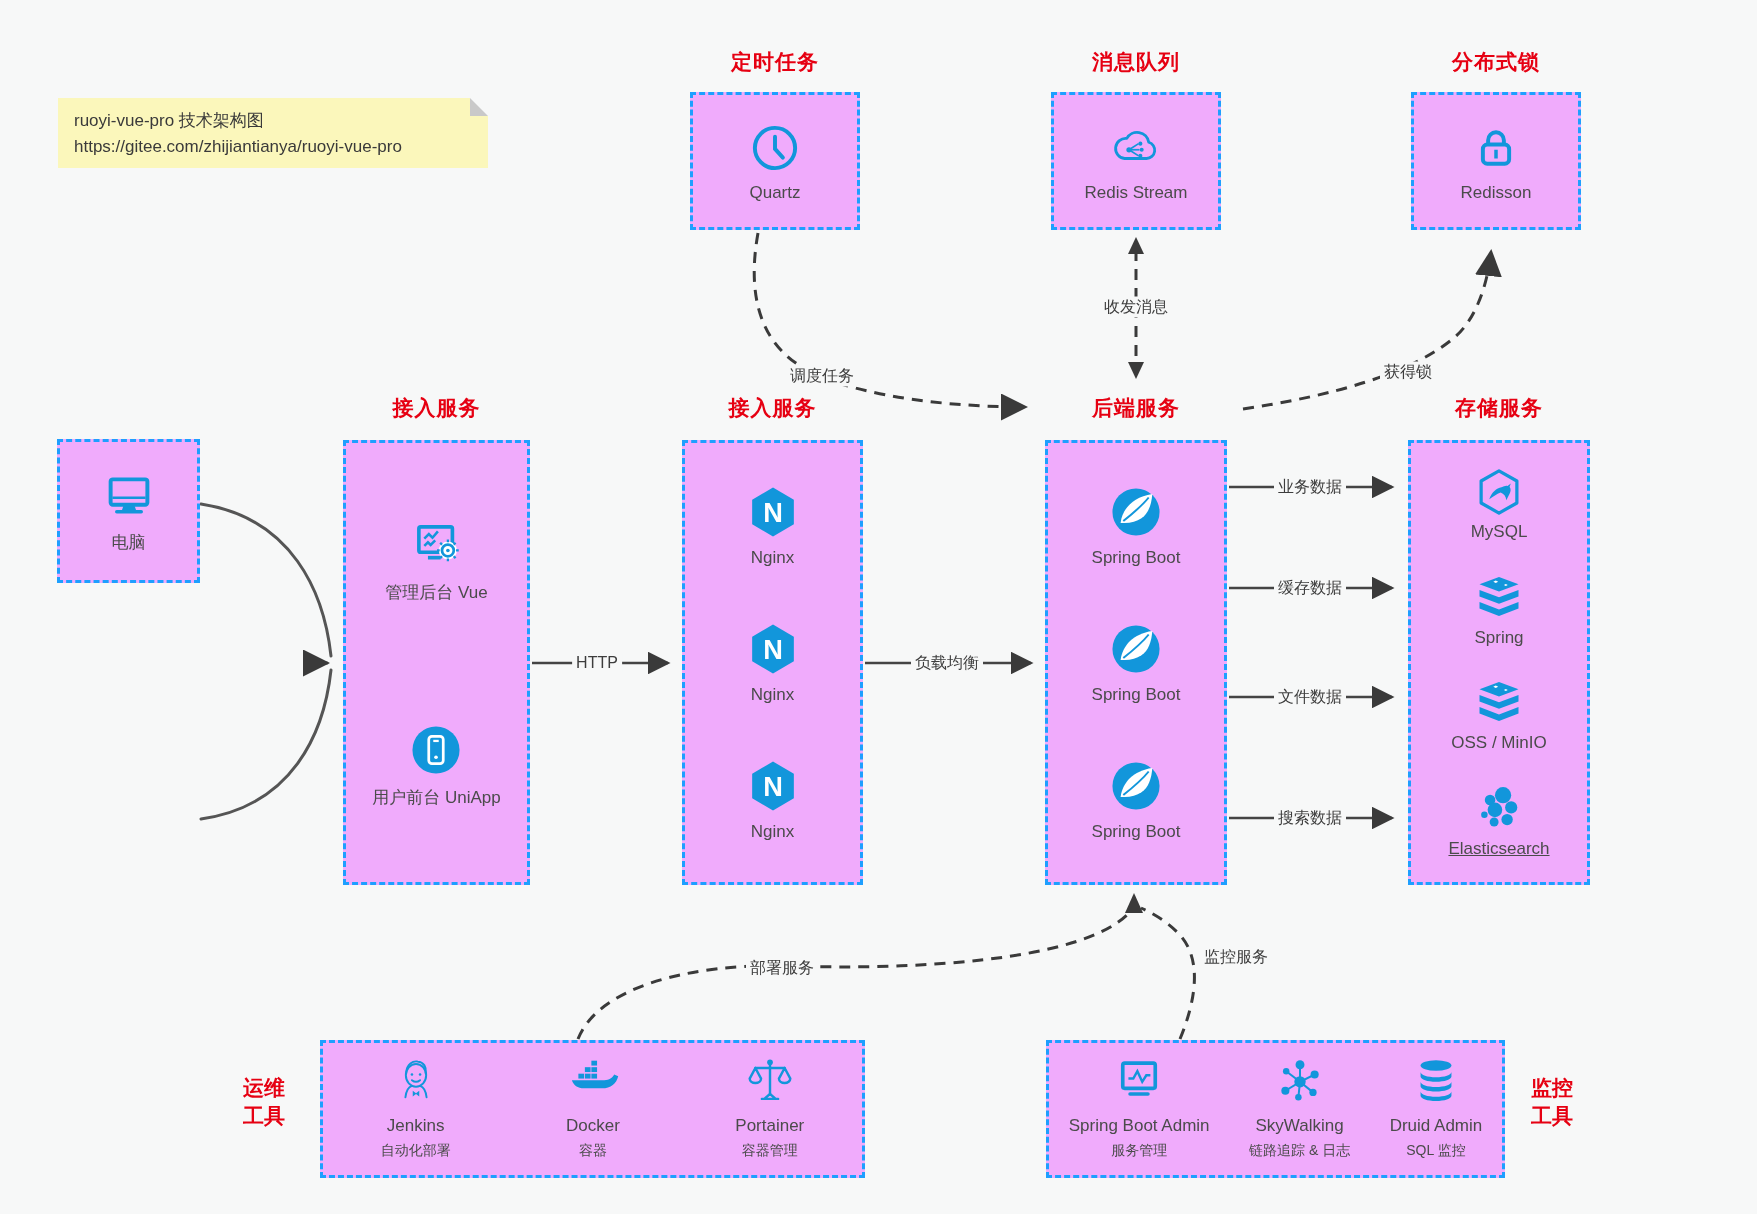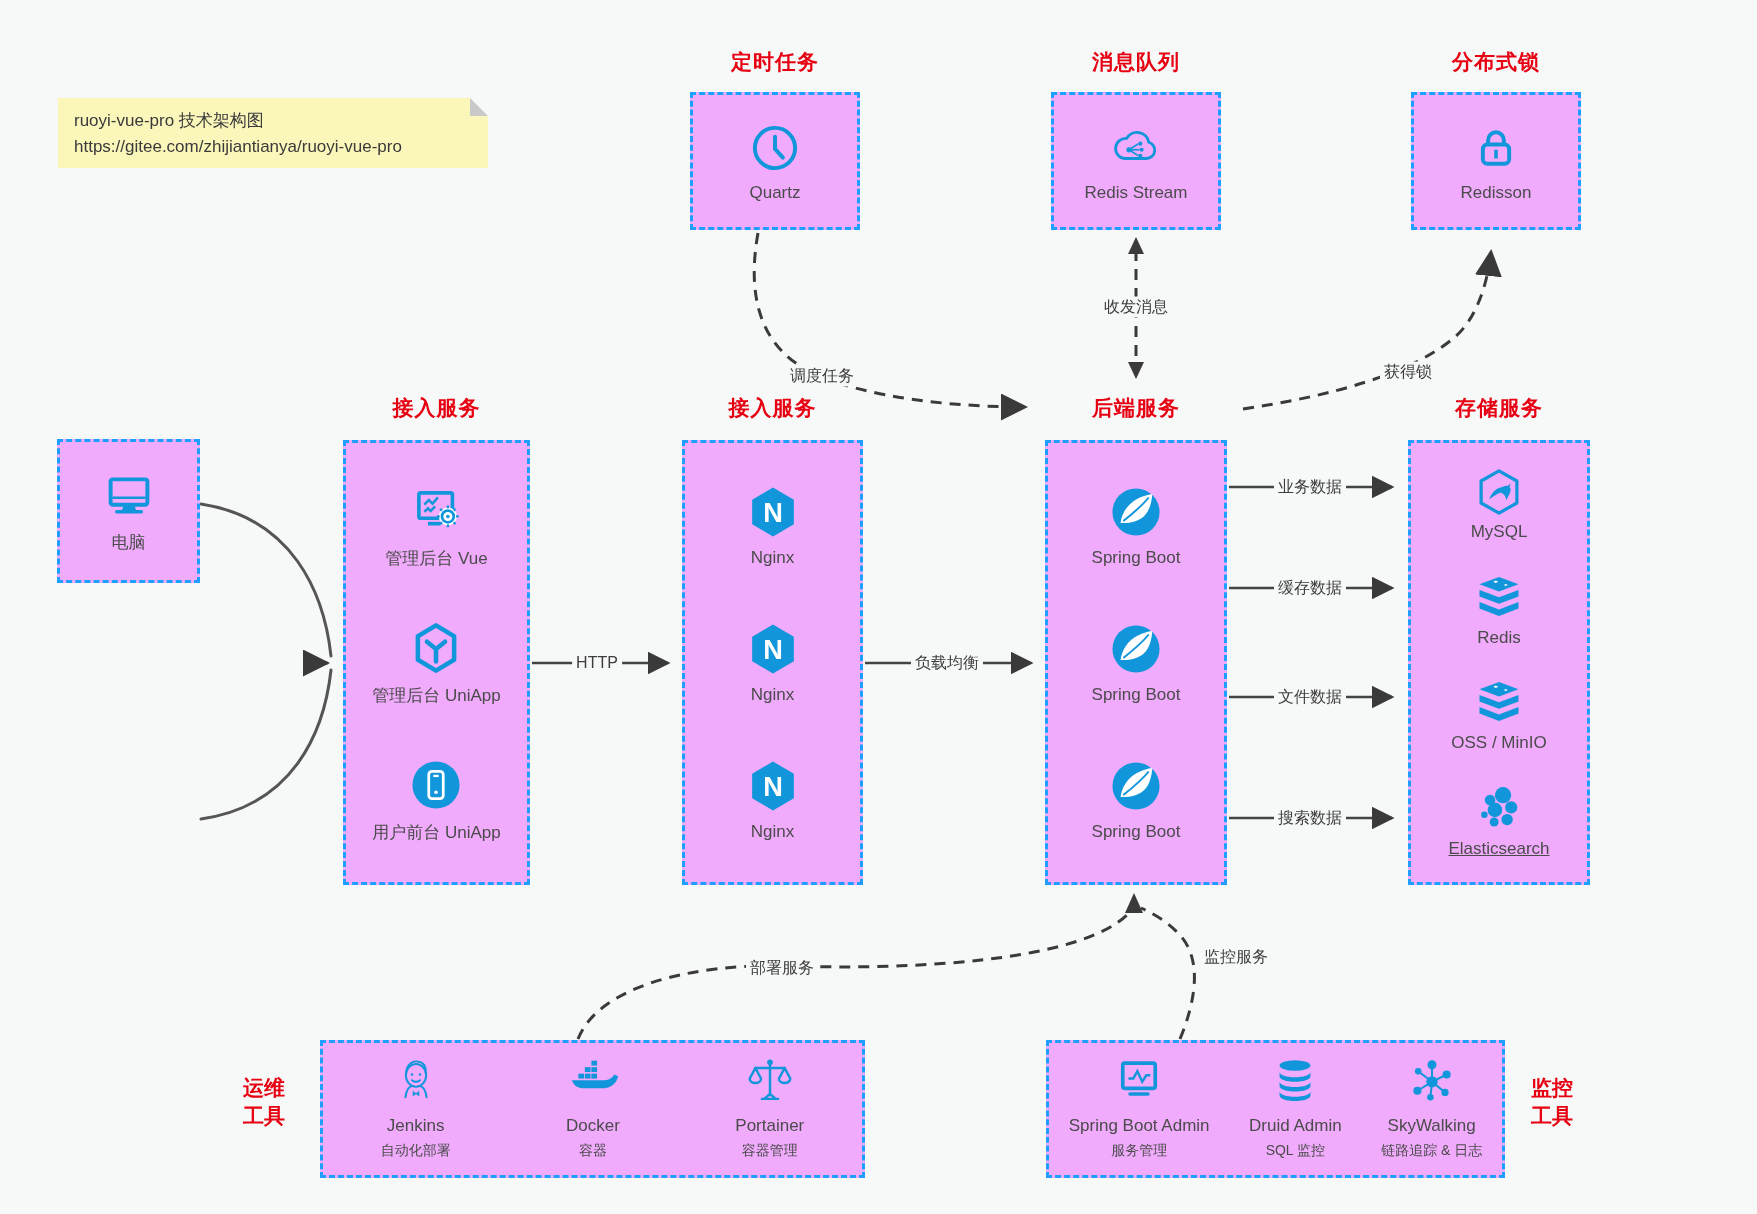--- a/index.html
+++ b/index.html
@@ -160,29 +160,20 @@
             <g stroke="#1296db" stroke-width="2.5">
               <path d="M44 29 v-3 M44 47 v3 M35 38 h-3 M53 38 h3 M37.6 31.6 l-2.1 -2.1 M50.4 44.4 l2.1 2.1 M37.6 44.4 l-2.1 2.1 M50.4 31.6 l2.1 -2.1"></path>
             </g>
           </svg>
         </div>
       <div class="svc-label">管理后台 Vue</div>
     </div>
     <div class="svc">
       <div class="ic">
           <svg viewBox="0 0 64 64">
-            <polygon points="32,7 52,19 52,45 32,57 12,45 12,19" fill="none" stroke="#1296db" stroke-width="5" stroke-linejoin="round"></polygon>
-            <path d="M32 33 V47 M32 33 L22 25 M32 33 L42 25" fill="none" stroke="#1296db" stroke-width="5" stroke-linecap="round"></path>
-          </svg>
-        </div>
-      <div class="svc-label">管理后台 UniApp</div>
-    </div>
-    <div class="svc">
-      <div class="ic">
-          <svg viewBox="0 0 64 64">
             <circle cx="32" cy="32" r="26" fill="#1296db"></circle>
             <rect x="24" y="17" width="16" height="30" rx="3.5" fill="none" stroke="#ffffff" stroke-width="3"></rect>
             <line x1="29" y1="22" x2="35" y2="22" stroke="#ffffff" stroke-width="2.5"></line>
             <circle cx="32" cy="40" r="2" fill="#ffffff"></circle>
           </svg>
         </div>
       <div class="svc-label">用户前台 UniApp</div>
     </div>
   </div>
 
@@ -264,21 +255,21 @@
           <svg viewBox="0 0 64 64">
             <g fill="#1296db">
               <path d="M32 6 L56 15 L32 24 L8 15 Z"></path>
               <path d="M8 22 L32 31 L56 22 L56 30 L32 39 L8 30 Z"></path>
               <path d="M8 37 L32 46 L56 37 L56 45 L32 54 L8 45 Z"></path>
             </g>
             <path d="M25 12 l3 -1.6 3 1.6 -3 1.6 Z" fill="#ffffff"></path>
             <path d="M38 16 l2.4 -1.3 2.4 1.3 -2.4 1.3 Z" fill="#ffffff"></path>
           </svg>
         </div>
-      <div class="svc-label" style="margin-top:4px;">Redis</div>
+      <div class="svc-label" style="margin-top:4px;">Spring</div>
     </div>
     <div class="svc">
       <div class="ic small">
           <svg viewBox="0 0 64 64">
             <g fill="#1296db">
               <path d="M32 6 L56 15 L32 24 L8 15 Z"></path>
               <path d="M8 22 L32 31 L56 22 L56 30 L32 39 L8 30 Z"></path>
               <path d="M8 37 L32 46 L56 37 L56 45 L32 54 L8 45 Z"></path>
             </g>
             <path d="M25 12 l3 -1.6 3 1.6 -3 1.6 Z" fill="#ffffff"></path>
@@ -372,34 +363,20 @@
             <polyline points="19,29 25,29 30,20 36,33 41,25 46,25" fill="none" stroke="#1296db" stroke-width="3"></polyline>
             <line x1="21" y1="48" x2="43" y2="48" stroke="#1296db" stroke-width="4.5" stroke-linecap="round"></line>
           </svg>
         </div>
       <div class="tool-name">Spring Boot Admin</div>
       <div class="tool-desc">服务管理</div>
     </div>
     <div class="tool">
       <div class="ic">
           <svg viewBox="0 0 64 64">
-            <g fill="#1296db">
-              <ellipse cx="32" cy="13" rx="19" ry="6.5"></ellipse>
-              <path d="M13 21 c0 3.6 8.5 6.5 19 6.5 s19 -2.9 19 -6.5 v5.5 c0 3.6 -8.5 6.5 -19 6.5 s-19 -2.9 -19 -6.5 Z"></path>
-              <path d="M13 33 c0 3.6 8.5 6.5 19 6.5 s19 -2.9 19 -6.5 v5.5 c0 3.6 -8.5 6.5 -19 6.5 s-19 -2.9 -19 -6.5 Z"></path>
-              <path d="M13 45 c0 3.6 8.5 6.5 19 6.5 s19 -2.9 19 -6.5 v5 c0 3.6 -8.5 6.5 -19 6.5 s-19 -2.9 -19 -6.5 Z"></path>
-            </g>
-          </svg>
-        </div>
-      <div class="tool-name">Druid Admin</div>
-      <div class="tool-desc">SQL 监控</div>
-    </div>
-    <div class="tool">
-      <div class="ic">
-          <svg viewBox="0 0 64 64">
             <g stroke="#1296db" stroke-width="2.5">
               <line x1="32" y1="33" x2="32" y2="12"></line>
               <line x1="32" y1="33" x2="50" y2="24"></line>
               <line x1="32" y1="33" x2="48" y2="46"></line>
               <line x1="32" y1="33" x2="30" y2="52"></line>
               <line x1="32" y1="33" x2="14" y2="44"></line>
               <line x1="32" y1="33" x2="15" y2="20"></line>
             </g>
             <g fill="#1296db">
               <circle cx="32" cy="33" r="7"></circle>
@@ -407,20 +384,34 @@
               <circle cx="50" cy="24" r="5"></circle>
               <circle cx="48" cy="46" r="4.5"></circle>
               <circle cx="30" cy="52" r="4"></circle>
               <circle cx="14" cy="44" r="5"></circle>
               <circle cx="15" cy="20" r="4"></circle>
             </g>
           </svg>
         </div>
       <div class="tool-name">SkyWalking</div>
       <div class="tool-desc">链路追踪 &amp; 日志</div>
+    </div>
+    <div class="tool">
+      <div class="ic">
+          <svg viewBox="0 0 64 64">
+            <g fill="#1296db">
+              <ellipse cx="32" cy="13" rx="19" ry="6.5"></ellipse>
+              <path d="M13 21 c0 3.6 8.5 6.5 19 6.5 s19 -2.9 19 -6.5 v5.5 c0 3.6 -8.5 6.5 -19 6.5 s-19 -2.9 -19 -6.5 Z"></path>
+              <path d="M13 33 c0 3.6 8.5 6.5 19 6.5 s19 -2.9 19 -6.5 v5.5 c0 3.6 -8.5 6.5 -19 6.5 s-19 -2.9 -19 -6.5 Z"></path>
+              <path d="M13 45 c0 3.6 8.5 6.5 19 6.5 s19 -2.9 19 -6.5 v5 c0 3.6 -8.5 6.5 -19 6.5 s-19 -2.9 -19 -6.5 Z"></path>
+            </g>
+          </svg>
+        </div>
+      <div class="tool-name">Druid Admin</div>
+      <div class="tool-desc">SQL 监控</div>
     </div>
   </div>
   <div class="side-title" style="left:1520px;top:1074px;width:64px;">
     <div>监控</div>
     <div>工具</div>
   </div>
 
   <div class="edge-label" style="left:597px;top:663px;">HTTP</div>
   <div class="edge-label" style="left:947px;top:663px;">负载均衡</div>
   <div class="edge-label" style="left:1310px;top:487px;">业务数据</div>

